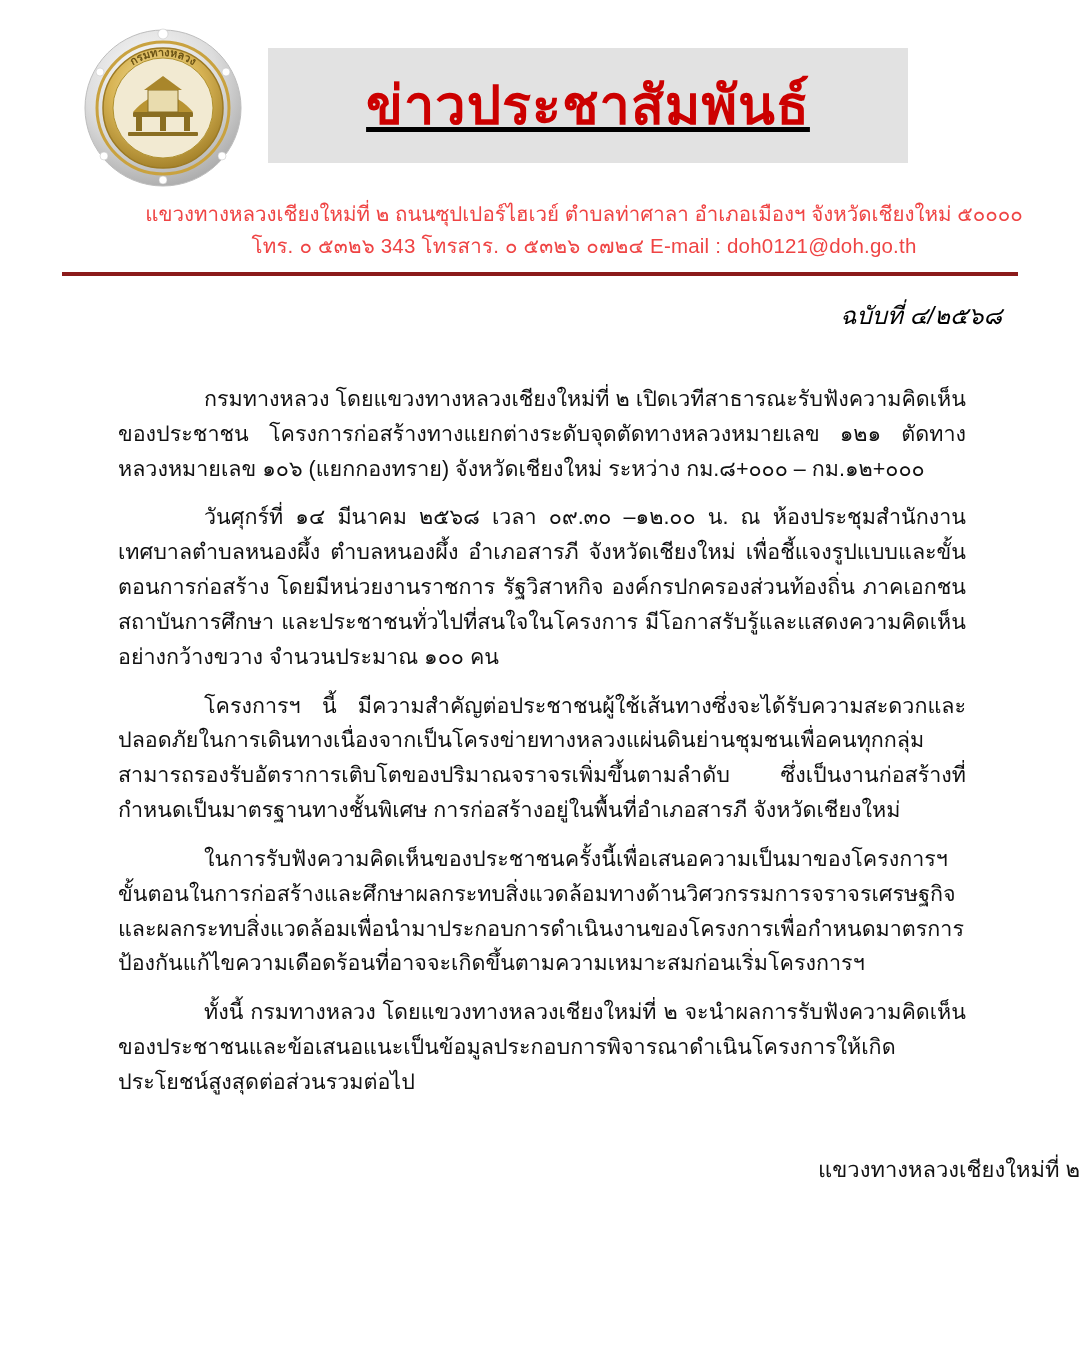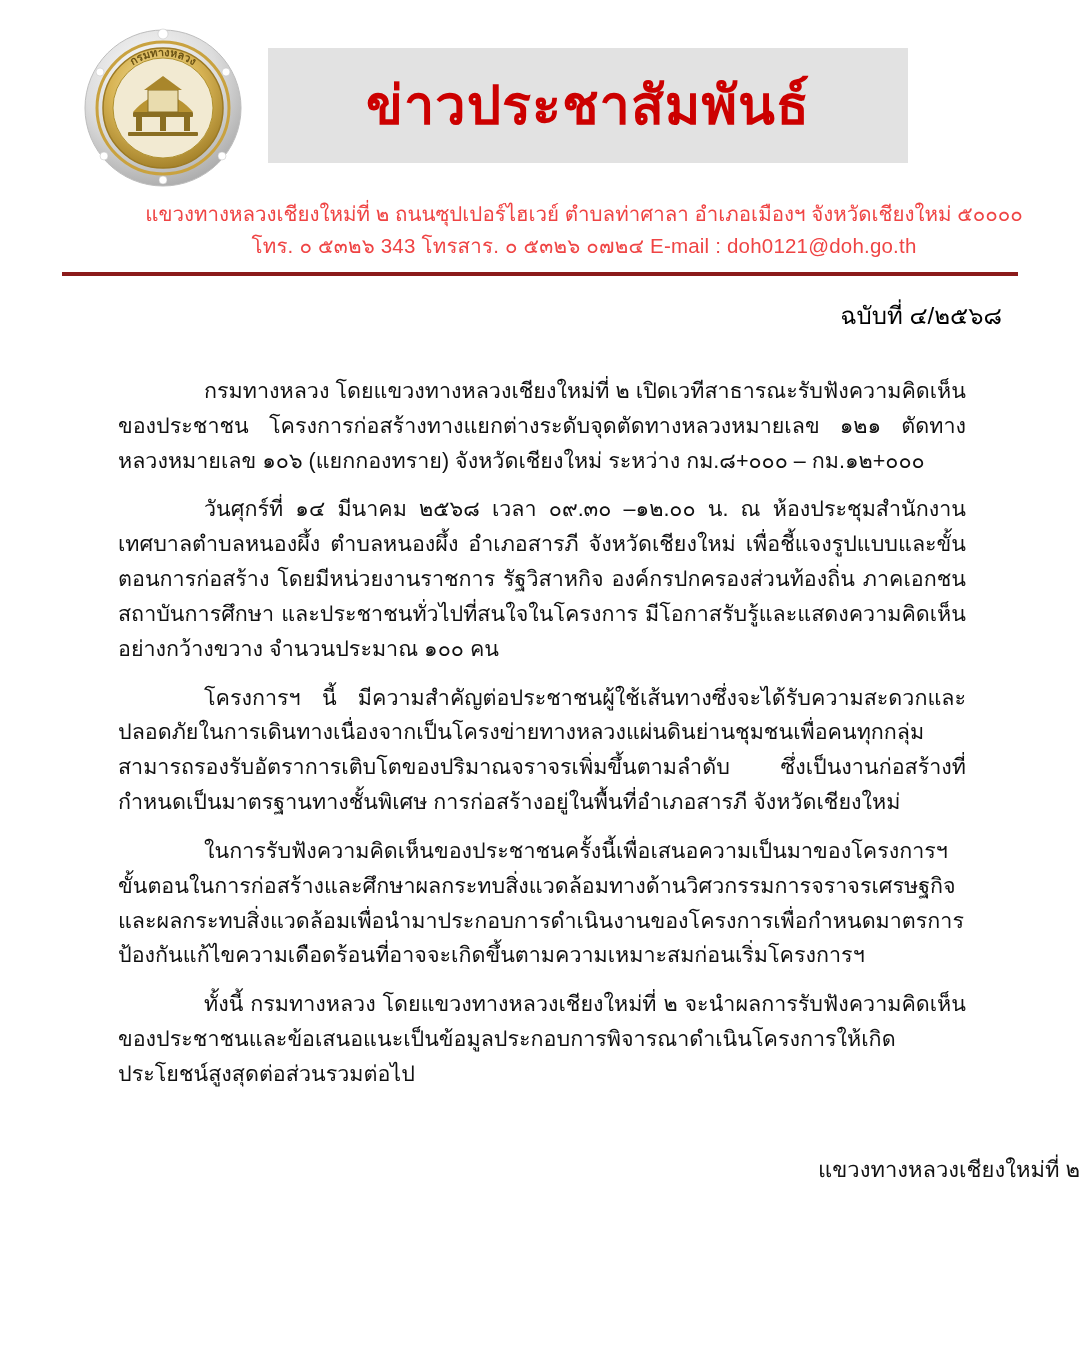--- a/index.html
+++ b/index.html
@@ -43,20 +43,21 @@
   .title-band {
     position: absolute;
     left: 268px;
     top: 38px;
     width: 640px;
     height: 115px;
     background: #e2e2e2;
     display: flex;
     align-items: center;
     justify-content: center;
+    text-decoration: underline;
   }
   .title-band .title-text {
     color: #cc0000;
     font-size: 54px;
     font-weight: bold;
     letter-spacing: 1px;
     line-height: 1.1;
     font-family: "Liberation Sans", "DejaVu Sans", sans-serif;
     white-space: nowrap;
   }
@@ -85,36 +86,37 @@
   }
 
   
   .issue {
     position: absolute;
     top: 286px;
     right: 78px;
     font-size: 24px;
     font-family: "Liberation Sans", "DejaVu Sans", sans-serif;
     color: #000;
+    font-style: italic;
   }
 
   
   .body-text {
     position: absolute;
     top: 360px;
     left: 118px;
     width: 848px;
     font-family: "Liberation Sans", "DejaVu Sans", sans-serif;
     font-size: 21.5px;
     line-height: 1.62;
     color: #111;
     text-align: justify;
   }
   .body-text p {
-    margin: 4px 0 14px 0;
+    margin: 12px 0 14px 0;
     text-indent: 86px;
   }
 
   .signature {
     position: absolute;
     top: 1140px;
     left: 0;
     width: 1080px;
     text-align: right;
     font-family: "Liberation Sans", "DejaVu Sans", sans-serif;

